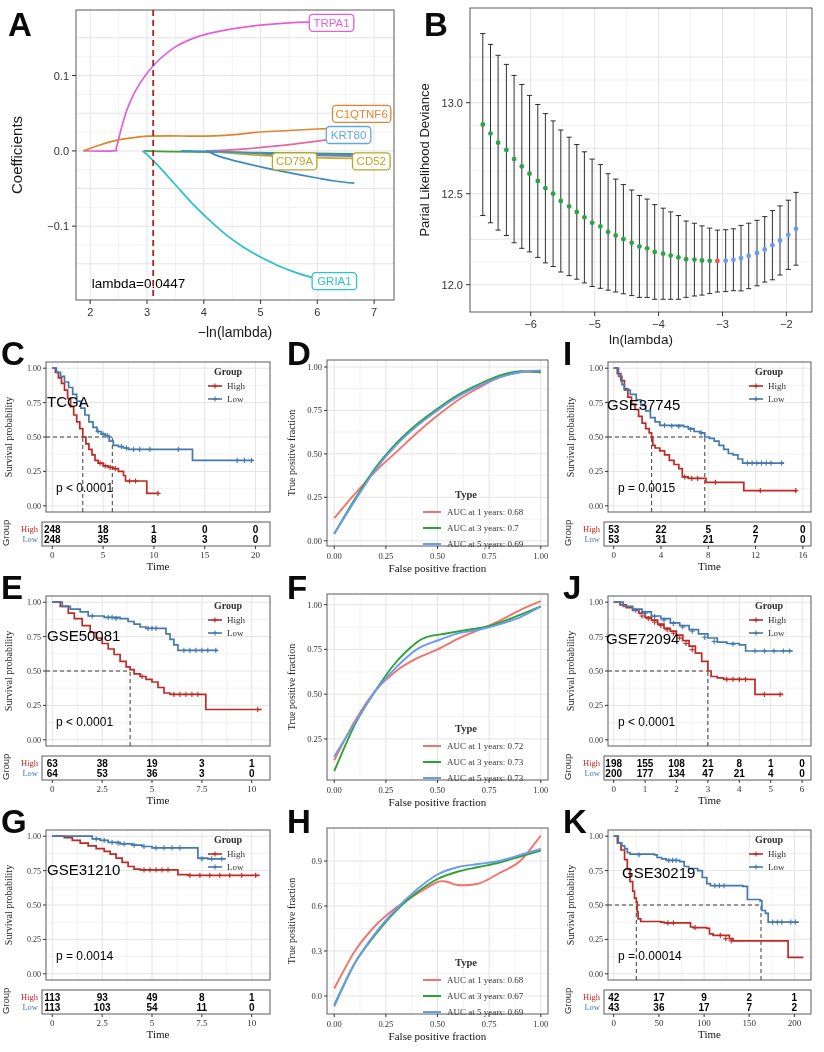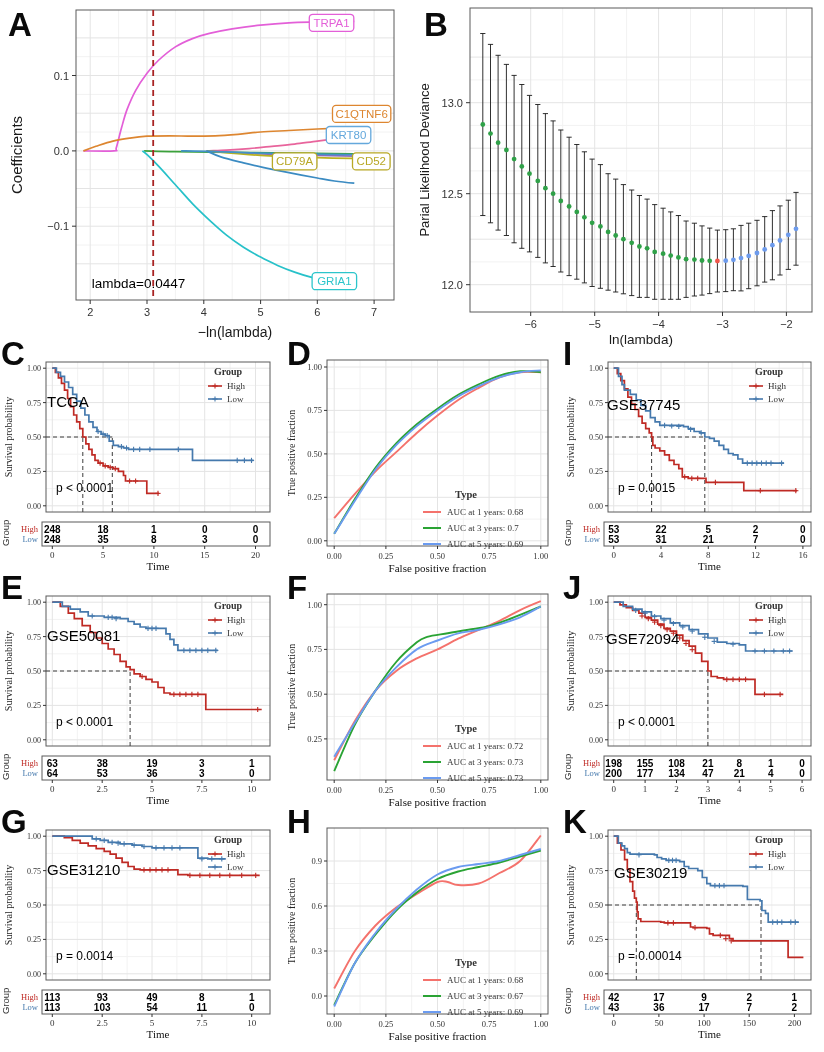--- a/index.html
+++ b/index.html
@@ -1069,21 +1069,21 @@
           <line x1="41.0" y1="88.0" x2="44.0" y2="88.0" stroke="#333" stroke-width="1"></line>
           <text x="39.0" y="91.0" font-family="Liberation Serif, serif" font-size="8.5" fill="#333" text-anchor="end">0.6</text>
           <line x1="41.0" y1="43.0" x2="44.0" y2="43.0" stroke="#333" stroke-width="1"></line>
           <text x="39.0" y="46.0" font-family="Liberation Serif, serif" font-size="8.5" fill="#333" text-anchor="end">0.9</text>
           <text x="154.5" y="222.0" font-family="Liberation Serif, serif" font-size="11" fill="#111" text-anchor="middle">False positive fraction</text>
           <text x="12.0" y="103.0" font-family="Liberation Serif, serif" font-size="10" fill="#222" text-anchor="middle" transform="rotate(-90 12.0 103.0)">True positive fraction</text>
         </svg></div>
   </div>
   <div class="panel" style="left:562px;top:818px;width:262px;height:234px">
     <div class="plabel plabel-row">K</div>
-    <div class="ptitle" style="left:52px;top:-2px">GSE30219</div>
+    <div class="ptitle" style="left:60px;top:-2px">GSE30219</div>
     <div class="chart"><svg xmlns="http://www.w3.org/2000/svg" width="262" height="234" viewBox="0 0 262 234">
           <line x1="74.3" y1="12.0" x2="74.3" y2="162.0" stroke="#f2f2f2" stroke-width="1"></line>
           <line x1="119.5" y1="12.0" x2="119.5" y2="162.0" stroke="#f2f2f2" stroke-width="1"></line>
           <line x1="164.7" y1="12.0" x2="164.7" y2="162.0" stroke="#f2f2f2" stroke-width="1"></line>
           <line x1="209.8" y1="12.0" x2="209.8" y2="162.0" stroke="#f2f2f2" stroke-width="1"></line>
           <line x1="46.0" y1="138.6" x2="249.0" y2="138.6" stroke="#f2f2f2" stroke-width="1"></line>
           <line x1="46.0" y1="104.2" x2="249.0" y2="104.2" stroke="#f2f2f2" stroke-width="1"></line>
           <line x1="46.0" y1="69.8" x2="249.0" y2="69.8" stroke="#f2f2f2" stroke-width="1"></line>
           <line x1="46.0" y1="35.4" x2="249.0" y2="35.4" stroke="#f2f2f2" stroke-width="1"></line>
           <line x1="51.7" y1="12.0" x2="51.7" y2="162.0" stroke="#e4e4e4" stroke-width="1"></line>

